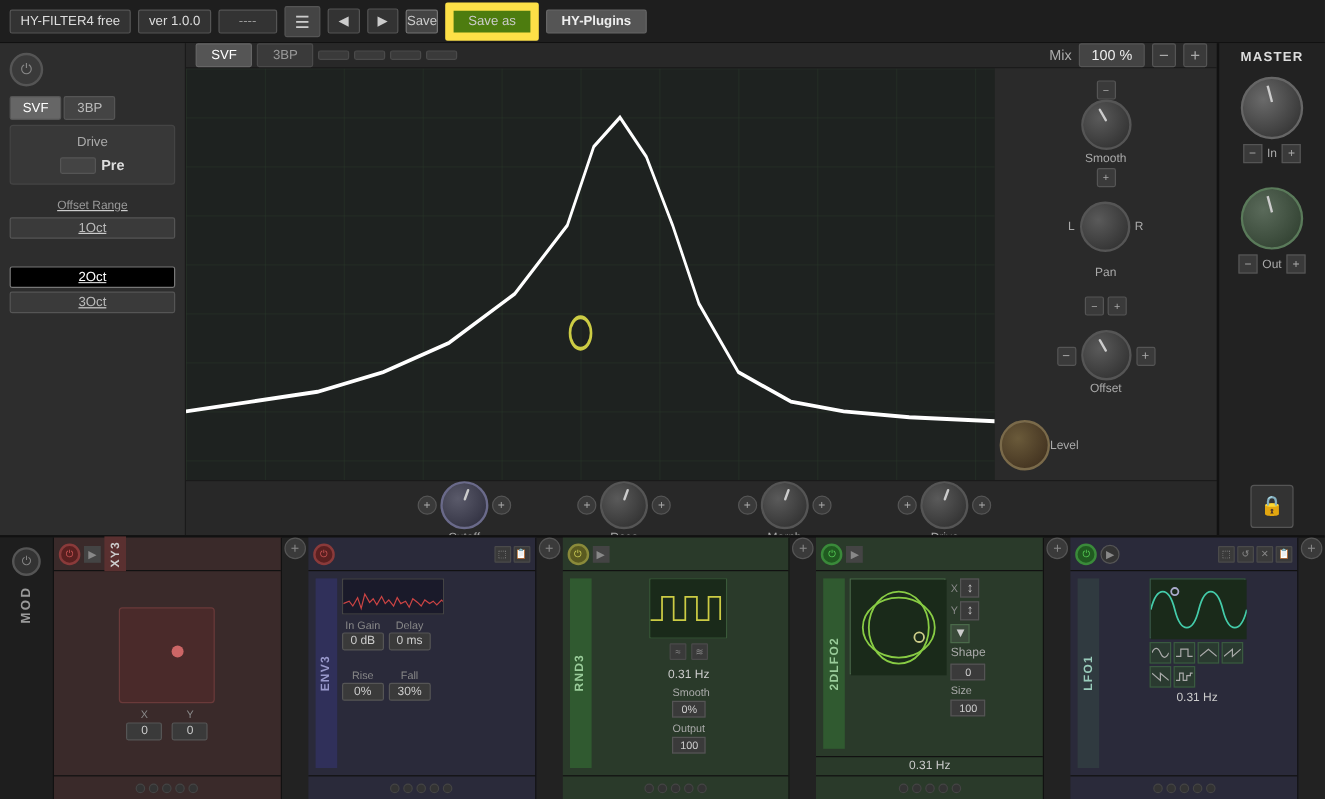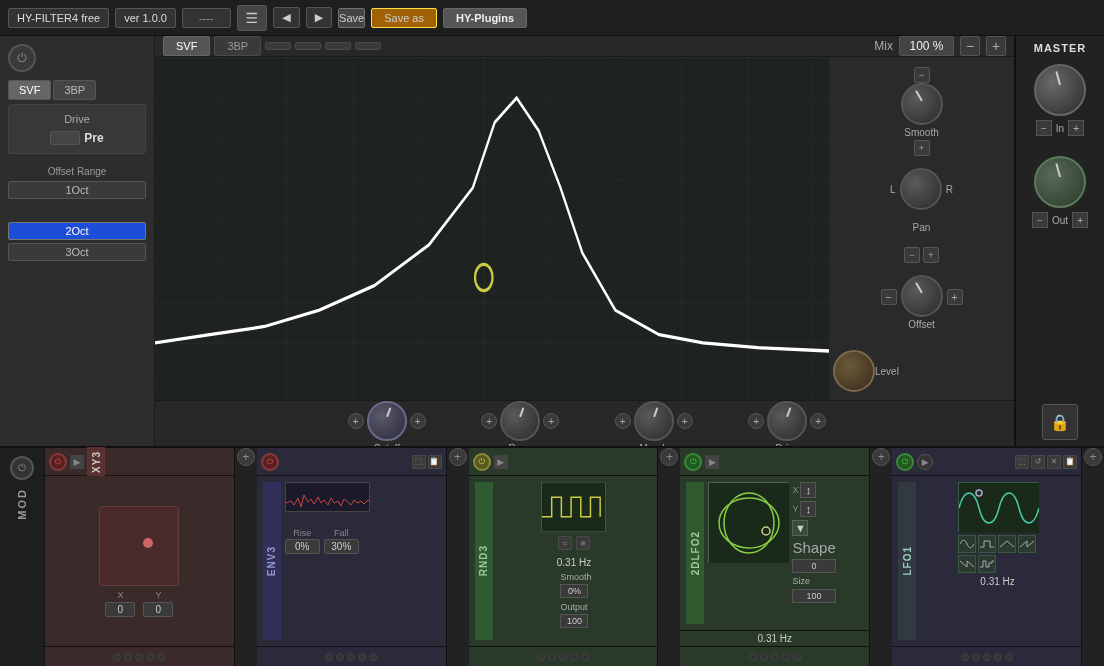--- a/index.html
+++ b/index.html
@@ -73,22 +73,22 @@
     }
     .top-bar-save-btn {
       background: #444;
       border: 1px solid #737373;
       padding: 3px 0;
       color: #ccc;
       cursor: pointer;
       border-radius: 2px;
     }
     .top-bar-save-as-btn {
-      background: #a16207;
-      border: 1px solid #fde047;
+      background: #4d7c0f;
+      border: 7px solid #fde047;
       padding: 3px 12px;
       color: #ccc;
       cursor: pointer;
       border-radius: 2px;
     }
     .top-bar-brand-btn {
       background: #555;
       border: 1px solid #666;
       padding: 3px 12px;
       color: #eee;
@@ -174,20 +174,21 @@
       cursor: pointer;
     }
     .pre-label {
       color: #ddd;
       font-size: 12px;
       font-weight: bold;
     }
 
     .offset-range-section {
       padding: 4px 0;
+      text-decoration: underline;
     }
     .offset-range-label {
       font-size: 10px;
       color: #999;
       text-align: center;
       margin-bottom: 4px;
     }
     .offset-btn {
       display: block;
       width: 100%;
@@ -195,21 +196,21 @@
       padding: 2px 0;
       background: #3a3a3a;
       border: 1px solid #555;
       color: #bbb;
       text-align: center;
       cursor: pointer;
       border-radius: 2px;
       font-size: 11px;
     }
     .offset-btn.active {
-      background: #1d4ed8;
+      background: #000000;
       border-color: #777;
       color: #fff;
       margin-top: 23px;
     }
 
     
     .center-right {
       flex: 1;
       display: flex;
       flex-direction: column;
@@ -1050,20 +1051,30 @@
         </div>
         <div style="flex:1;">
 
           <div class="env-display">
             <svg viewBox="0 0 85 30" width="85" height="30">
               <rect width="85" height="30" fill="#1a1a2a"></rect>
 
               <polyline points="0,20 5,18 8,22 12,15 15,24 18,12 22,19 25,16 28,21 32,14 35,20 38,17 42,22 45,15 48,20 52,18 55,23 58,16 62,19 65,22 68,17 72,20 75,18 78,21 82,17 85,20" fill="none" stroke="#cc4444" stroke-width="1"></polyline>
             </svg>
           </div>
+          <div class="env-params">
+            <div class="env-param">
+              <div class="env-param-label">In Gain</div>
+              <div class="env-param-value">0 dB</div>
+            </div>
+            <div class="env-param">
+              <div class="env-param-label">Delay</div>
+              <div class="env-param-value">0 ms</div>
+            </div>
+          </div>
           <div class="env-params" style="margin-top:16px;">
             <div class="env-param">
               <div class="env-param-label">Rise</div>
               <div class="env-param-value">0%</div>
             </div>
             <div class="env-param">
               <div class="env-param-label">Fall</div>
               <div class="env-param-value">30%</div>
             </div>
           </div>
@@ -1147,21 +1158,21 @@
           <div style="display:flex;flex-direction:column;gap:3px;">
             <div style="display:flex;align-items:center;gap:2px;">
               <span style="font-size:9px;color:#888;">X</span>
               <div style="width:16px;height:16px;background:#3a3a3a;border:1px solid #555;cursor:pointer;display:flex;align-items:center;justify-content:center;">↕</div>
             </div>
             <div style="display:flex;align-items:center;gap:2px;">
               <span style="font-size:9px;color:#888;">Y</span>
               <div style="width:16px;height:16px;background:#3a3a3a;border:1px solid #555;cursor:pointer;display:flex;align-items:center;justify-content:center;">↕</div>
             </div>
             <div style="width:16px;height:16px;background:#3a4a3a;border:1px solid #4a6a4a;cursor:pointer;display:flex;align-items:center;justify-content:center;">▼</div>
-            <div style="font-size:15px;color:#aaa;">Shape</div>
+            <div style="font-size:10px;color:#aaa;">Shape</div>
             <div class="lfo-param-box">0</div>
             <div style="font-size:9px;color:#aaa;">Size</div>
             <div class="lfo-param-box">100</div>
           </div>
         </div>
       </div>
       <div style="display:flex;align-items:center;justify-content:center;padding:2px 0;border-top:1px solid #111;">
         <span style="font-size:10px;color:#ccc;">0.31 Hz</span>
       </div>
       <div class="mod-module-footer">

